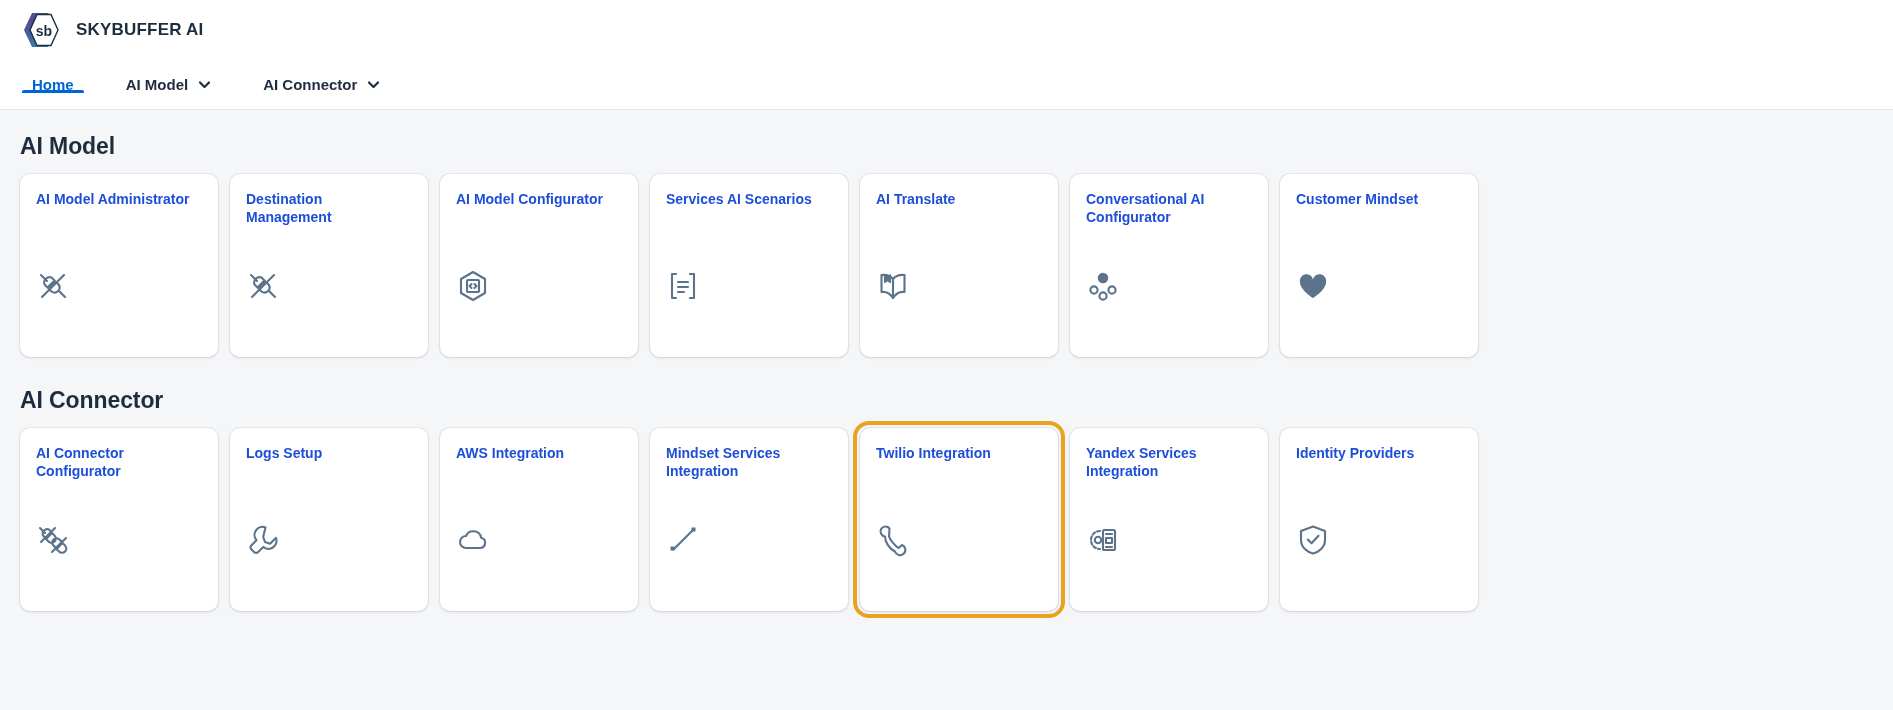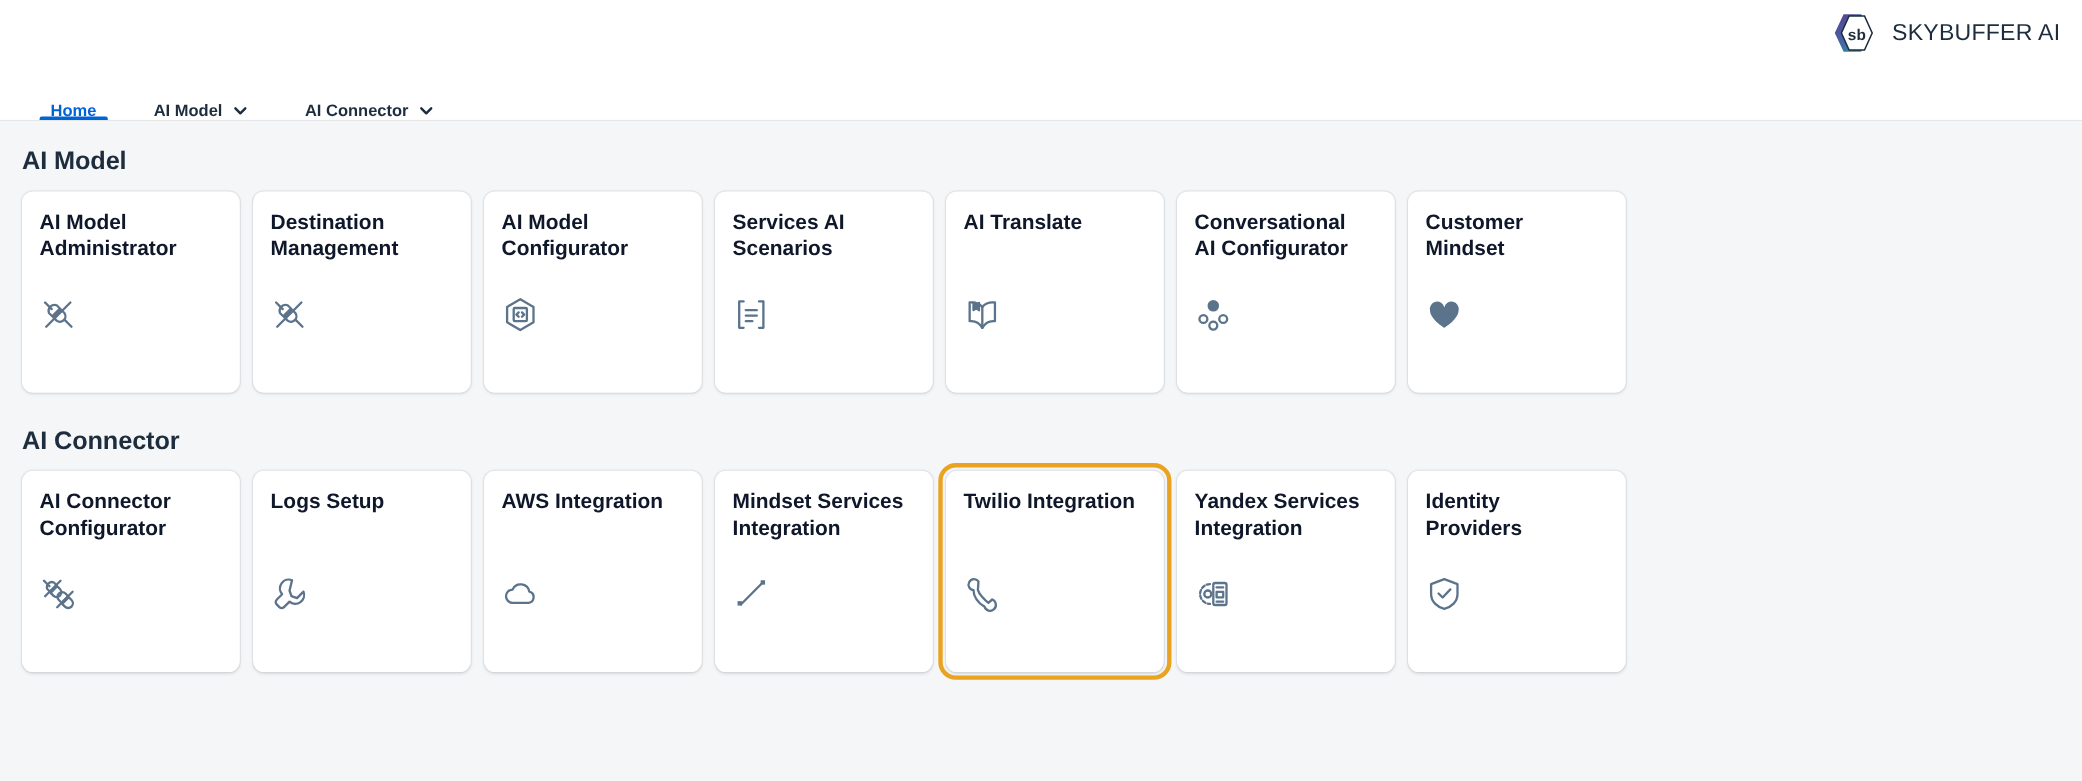--- a/index.html
+++ b/index.html
@@ -10,43 +10,42 @@
     overflow: hidden;
   }
 
   
   .shell-header {
     background: #ffffff;
     height: 60px;
     display: flex;
     align-items: center;
     padding: 0 20px;
-    justify-content: flex-end;
   }
   .brand {
     display: flex;
     align-items: center;
     gap: 14px;
   }
   .brand-logo { width: 42px; height: 42px; display: block; }
   .brand-title {
-    font-size: 21px;
-    font-weight: normal;
+    font-size: 17px;
+    font-weight: bold;
     color: #1d2d3e;
     letter-spacing: .2px;
     white-space: nowrap;
   }
 
   
   .tabbar {
     background: #ffffff;
     height: 49px;
     display: flex;
-    align-items: flex-end;
-    padding: 0 36px;
+    align-items: center;
+    padding: 0 22px;
     box-shadow: 0 1px 0 rgba(0,0,0,.06);
     position: relative;
     z-index: 2;
   }
   .tab {
     display: flex;
     align-items: center;
     gap: 10px;
     padding: 0 10px;
     margin-right: 32px;
@@ -102,23 +101,23 @@
   }
   .card.focused::before {
     content: "";
     position: absolute;
     left: -7px; top: -7px; right: -7px; bottom: -7px;
     border: 4px solid #e9a320;
     border-radius: 16px;
     pointer-events: none;
   }
   .card-title {
-    font-size: 19px;
+    font-size: 14px;
     font-weight: bold;
-    color: #0f172a;
+    color: #1d4ed8;
     line-height: 1.25;
     max-width: 160px;
   }
   .card-icon {
     margin-top: auto;
     margin-bottom: 40px;
     color: #5b738b;
     height: 34px;
     display: flex;
     align-items: center;

